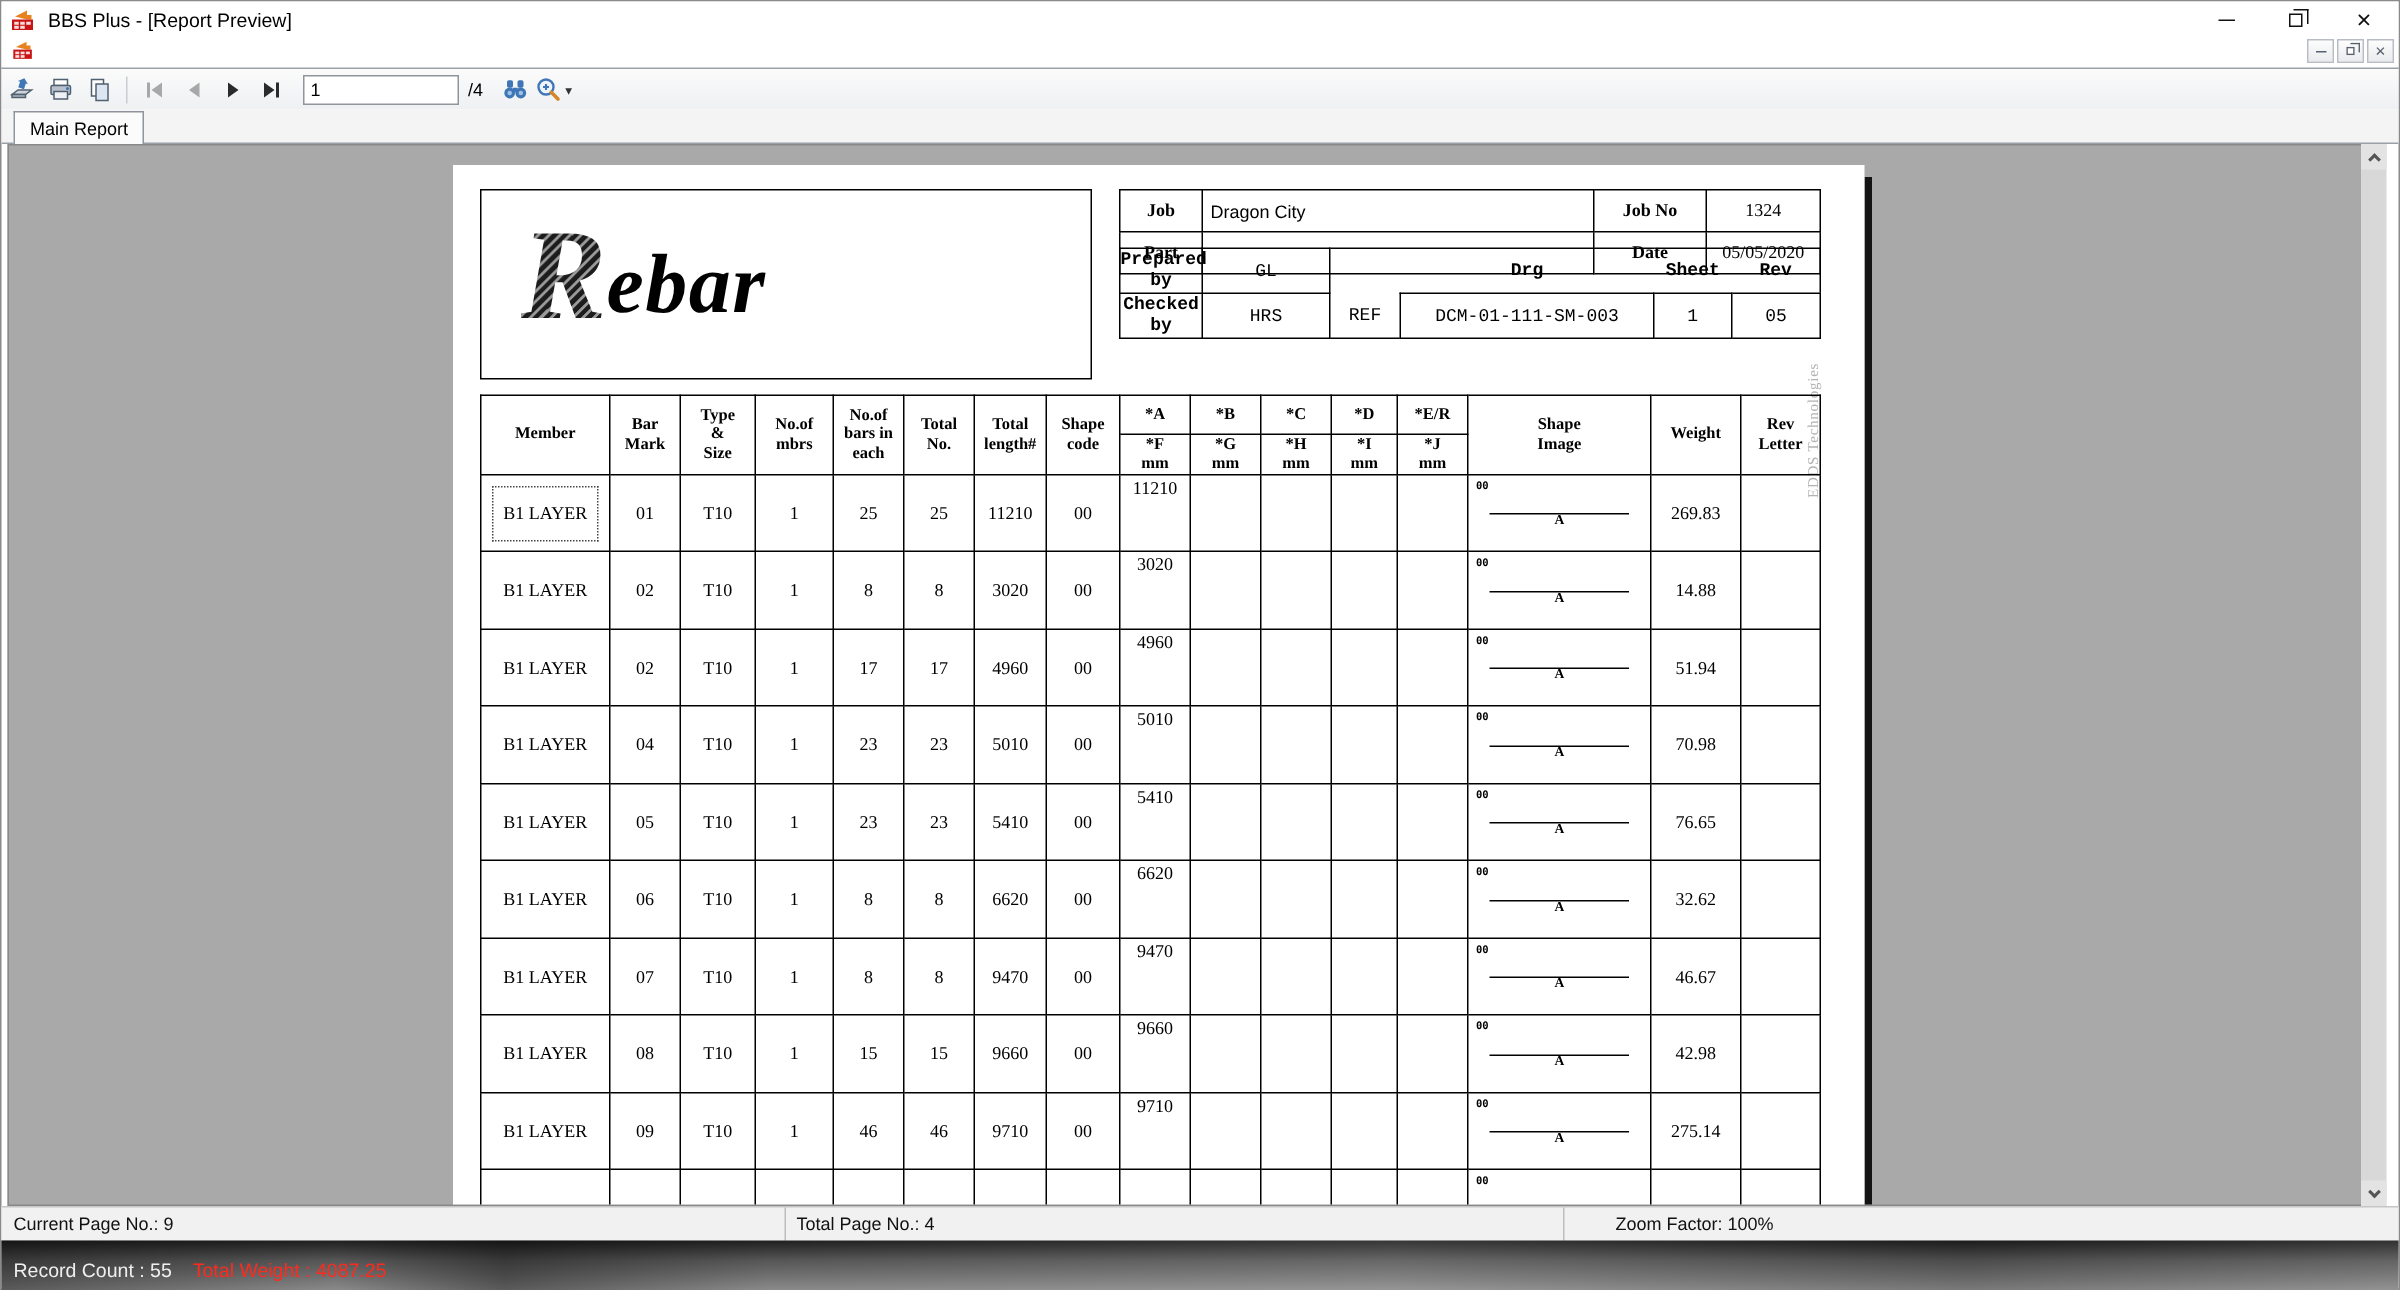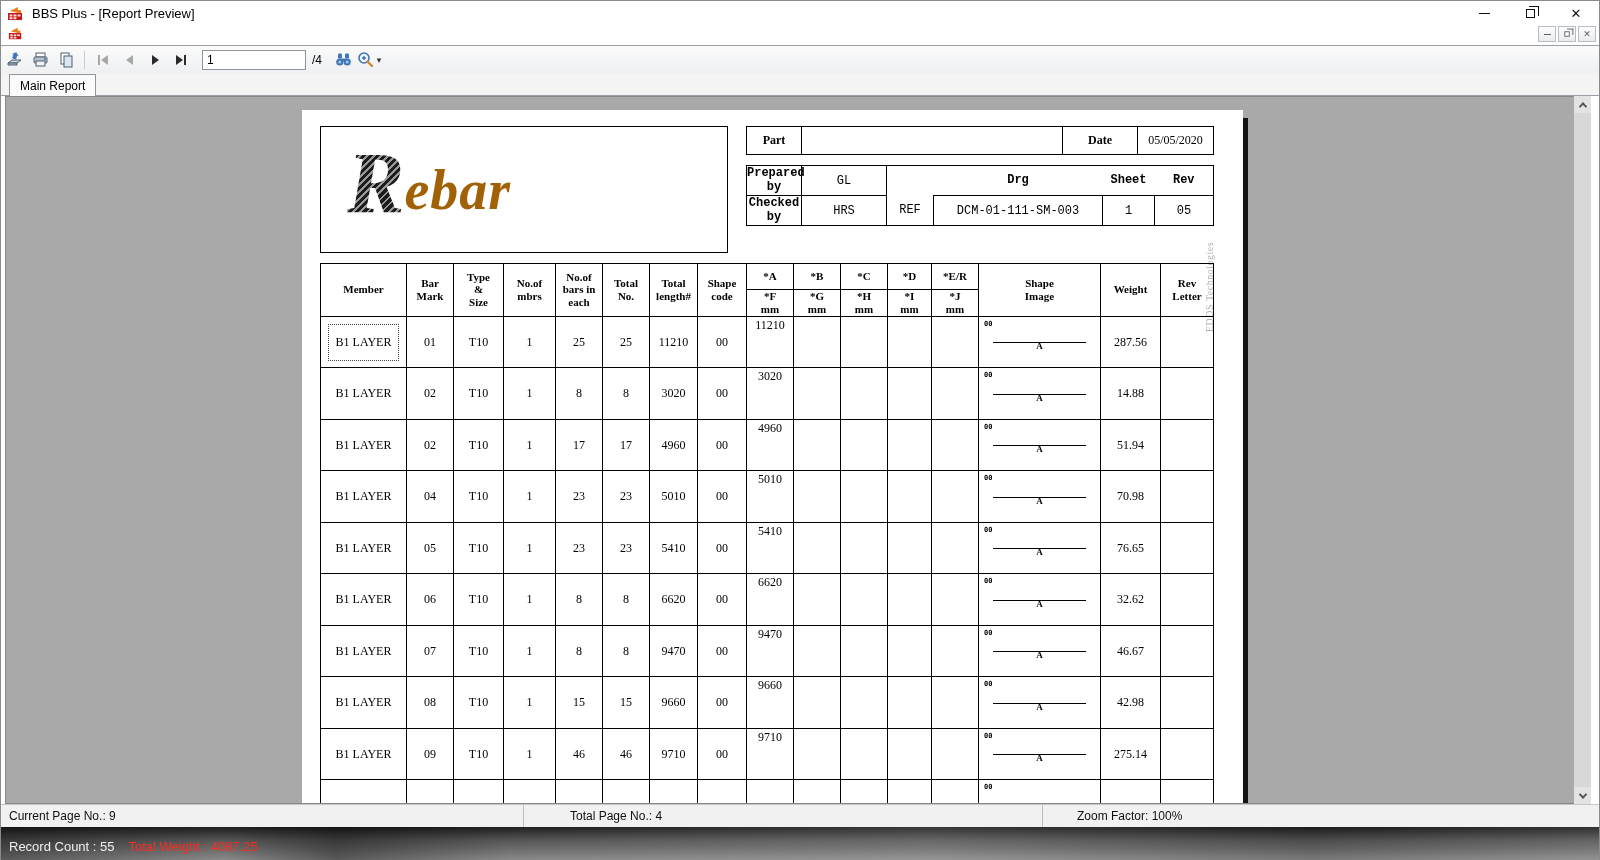--- a/index.html
+++ b/index.html
@@ -67,21 +67,21 @@
   .page-shadow { position:absolute; left:1237px; top:21px; width:5px; height:688px; background:#141414; }
 
   .report { font-family:"Liberation Serif", serif; color:#000; }
 
   .logo-box { position:absolute; left:18px; top:16px; width:408px; height:127px; border:1px solid #000;
               display:flex; align-items:center; padding-left:26px; }
   .logo-r { font-size:86px; font-weight:bold; font-style:italic; line-height:.8; color:#3a3a3a;
             background:repeating-linear-gradient(135deg,#1c1c1c 0 3px,#9a9a9a 3px 5px);
             -webkit-background-clip:text; background-clip:text; -webkit-text-fill-color:transparent;
             transform:translateY(-6px); }
-  .logo-red { font-size:56px; font-weight:bold; font-style:italic; color:#a16207; letter-spacing:1px; }
+  .logo-red { font-size:56px; font-weight:bold; font-style:italic; color:#000000; letter-spacing:1px; }
   .logo-blue { font-size:56px; font-weight:bold; font-style:italic; color:#2f6db8; letter-spacing:1px; }
 
   .watermark { position:absolute; left:902px; top:22px; width:14px; height:200px; color:#b3b3b3;
                font-size:10px; writing-mode:vertical-rl; transform:rotate(180deg);
                font-family:"Liberation Serif",serif; letter-spacing:.5px; }
 
   table { border-collapse:collapse; table-layout:fixed; }
   .info-a, .info-b { position:absolute; left:444px; width:467px; }
   .info-a { top:16px; }
   .info-b { top:55px;font-family:Liberation Mono, monospace; }
@@ -108,21 +108,21 @@
                  letter-spacing:0; font-family:"DejaVu Sans Mono",monospace; }
   .shape-line { position:absolute; left:14px; right:14px; top:50%; border-top:1px solid #000; }
   .shape-a { position:absolute; left:50%; top:50%; transform:translateX(-50%); font-size:9px;
              font-weight:bold; line-height:1; }
   .focus-box { display:inline-block; border:1px dotted #444; padding:10px 7px; }
 
   
   .statusbar { position:absolute; top:803px; left:0; right:0; height:23px; background:#f1f1f1;
                border-top:1px solid #c6c6c6; font-size:12px; color:#111; }
   .statusbar span { position:absolute; top:4px; }
-  .st-cur { left:8px; } .st-tot { left:530px;margin-left:39px; } .st-zoom { left:1076px; }
+  .st-cur { left:8px; } .st-tot { left:530px; } .st-zoom { left:1076px; }
   .st-sep1, .st-sep2 { position:absolute; top:0; bottom:0; width:1px; background:#bdbdbd; }
   .st-sep1 { left:522px; } .st-sep2 { left:1041px; }
 
   .footer { position:absolute; top:826px; left:0; right:0; height:38px;
             background:
               linear-gradient(90deg, rgba(0,0,0,.35), rgba(0,0,0,0) 14%, rgba(0,0,0,.35) 21%, rgba(0,0,0,0) 32%, rgba(255,255,255,.10) 58%, rgba(0,0,0,.12) 82%, rgba(255,255,255,.08)),
               linear-gradient(180deg,#1f1f1f 0%, #565656 35%, #6e6e6e 60%, #989898 100%);
             display:flex; align-items:center; font-size:13px; }
   .fc-count { color:#efefef; margin-left:8px; }
   .fc-weight { color:#ff2a1e; margin-left:14px; }
@@ -255,20 +255,26 @@
       <div class="watermark">EDDS Technologies</div>
 
       <table class="info-a">
         <colgroup>
             <col style="width:55px">
             <col style="width:261px">
             <col style="width:75px">
             <col style="width:76px">
           </colgroup>
         <tbody>
+            <tr>
+          <td class="lbl">Job</td>
+          <td class="val-left">Dragon City</td>
+          <td class="lbl">Job No</td>
+          <td>1324</td>
+        </tr>
         <tr>
           <td class="lbl">Part</td>
           <td class="val-left"></td>
           <td class="lbl">Date</td>
           <td>05/05/2020</td>
         </tr>
       </tbody>
         </table>
 
       <table class="info-b">
@@ -377,21 +383,21 @@
     <td class="c-a">11210</td>
     <td></td>
     <td></td>
     <td></td>
     <td></td>
     <td class="c-shape">
       <span class="shape-badge">00</span>
       <span class="shape-line"></span>
       <span class="shape-a">A</span>
     </td>
-    <td>287.56</td>
+    <td>269.83</td>
     <td></td>
   </tr>
             <tr class="data-row">
     <td class="c-member"><span class="member-text">B1 LAYER</span></td>
     <td>02</td>
     <td>T10</td>
     <td>1</td>
     <td>8</td>
     <td>8</td>
     <td>3020</td>

